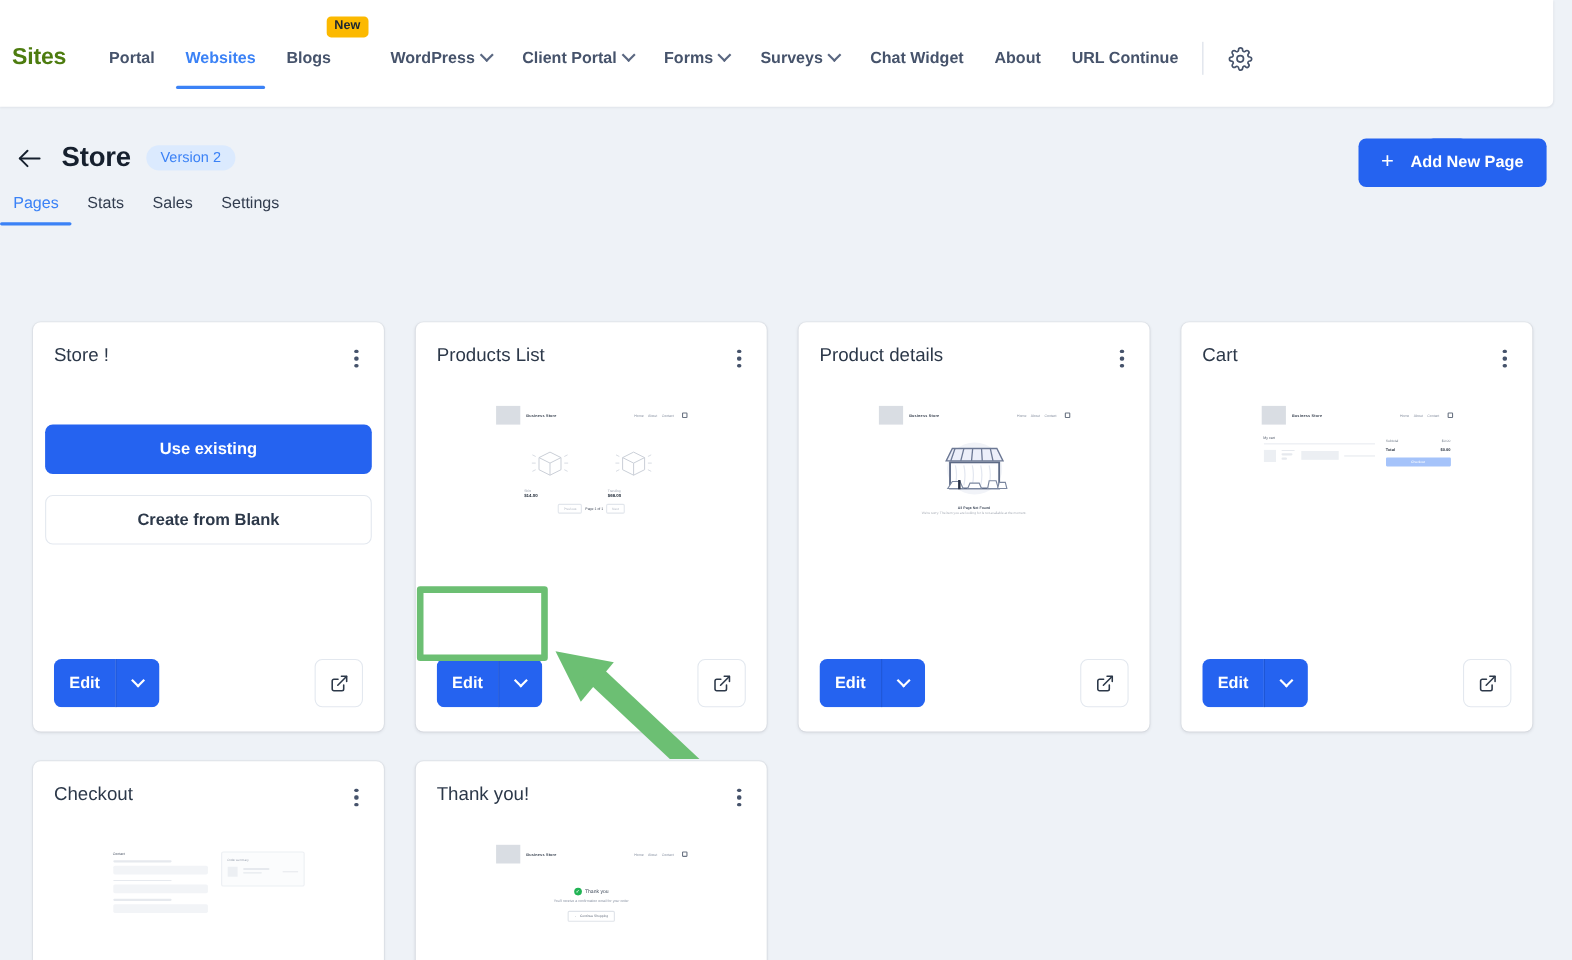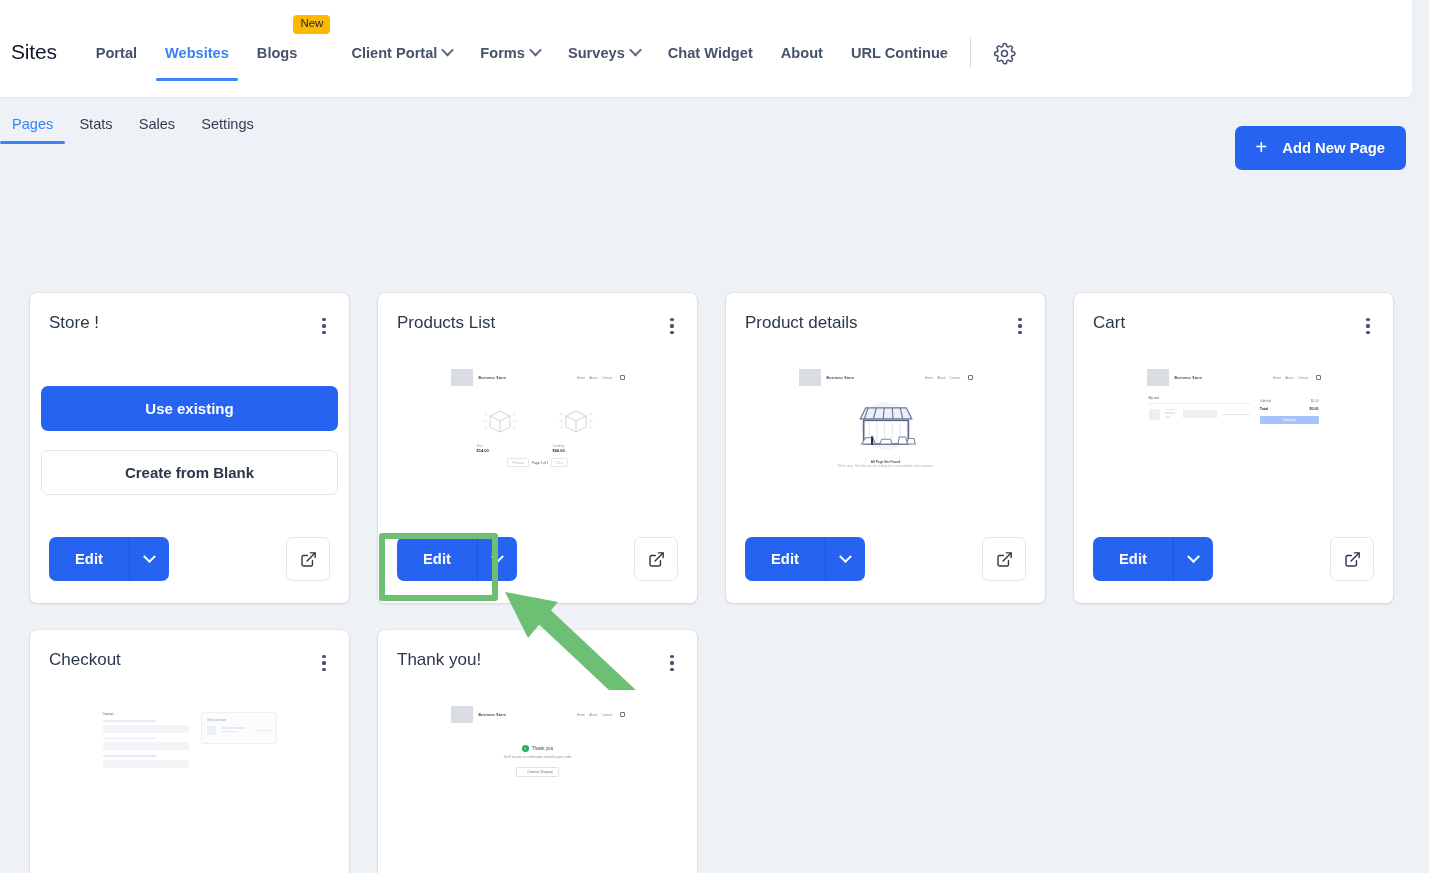--- a/index.html
+++ b/index.html
@@ -18,22 +18,22 @@
     width: 1412px; height: 97px;
     background: #ffffff;
     border-bottom-right-radius: 6px;
     box-shadow: 0 1px 2px rgba(16,24,40,0.06);
     display: flex;
     align-items: center;
     padding-left: 11px;
   }
   .brand {
     font-size: 21px;
-    font-weight: 400;
-    color: #0f172a;
+    font-weight: 700;
+    color: #4d7c0f;
     letter-spacing: -0.2px;
     margin-right: 39px;
     padding-top: 7px;
   }
   .navitems { display: flex; align-items: center; height: 100%; padding-top: 9px; }
   .navitem {
     position: relative;
     display: flex;
     align-items: center;
     gap: 6px;
@@ -56,21 +56,21 @@
     border-radius: 2px;
   }
   .navitem .label { line-height: 1; }
   .newbadge {
     position: absolute;
     top: 6px; left: 100%;
     transform: translate(-4px, 0);
     background: #fcb900;
     color: #1b2533;
     font-size: 11.5px;
-    font-weight: 400;
+    font-weight: 700;
     border-radius: 4px;
     padding: 3px 7px 4px 7px;
     line-height: 1;
   }
   .caret {
     width: 9px; height: 9px;
     border-right: 2px solid #5a6781;
     border-bottom: 2px solid #5a6781;
     transform: rotate(45deg) translate(-1px,-1px);
     margin-bottom: 3px;
@@ -166,21 +166,21 @@
   .grid {
     position: absolute;
     left: 30px; top: 293px;
     display: flex;
     flex-wrap: wrap;
     gap: 27px 29px;
     width: 1380px;
   }
   .card {
     width: 319px;
-    height: 310px;
+    height: 372px;
     background: #fff;
     border-radius: 7px;
     box-shadow: 0 1px 3px rgba(16,24,40,0.10), 0 0 0 1px rgba(16,24,40,0.035);
     position: relative;
     overflow: hidden;
   }
   .card-title {
     position: absolute;
     left: 19px; top: 20px;
     font-size: 17px;
@@ -206,21 +206,21 @@
     padding: 0 19px;
     display: flex;
     align-items: center;
     justify-content: space-between;
   }
   .editgroup { display: flex; height: 44px; border-radius: 7px; overflow: hidden; }
   .editbtn {
     background: #2563f0; color: #fff;
     border: none;
     font-size: 14.8px; font-weight: 700;
-    padding: 0 26px;
+    padding: 0 14px;
     cursor: pointer;
     font-family: "Liberation Sans", sans-serif;
   }
   .editcaretbtn {
     background: #2563f0;
     border: none;
     border-left: 1px solid #1e56d6;
     width: 40px;
     display: flex; align-items: center; justify-content: center;
     cursor: pointer;
@@ -359,20 +359,24 @@
 
     <div class="navitem active">
       <span class="label">Websites</span>
     </div>
 
     <div class="navitem" style="margin-right:54px">
       <span class="label">Blogs</span>
       <span class="newbadge">New</span>
     </div>
 
+    <div class="navitem">
+      <span class="label">WordPress</span>
+      <span class="caret"></span>
+    </div>
 
     <div class="navitem">
       <span class="label">Client Portal</span>
       <span class="caret"></span>
     </div>
 
     <div class="navitem">
       <span class="label">Forms</span>
       <span class="caret"></span>
     </div>
@@ -399,20 +403,30 @@
     <div class="gear">
       <svg width="23" height="23" viewBox="0 0 24 24" fill="none" stroke="#46536b" stroke-width="1.6">
         <circle cx="12" cy="12" r="3.1"></circle>
         <path d="M19.4 15a1.6 1.6 0 0 0 .32 1.77l.06.06a1.9 1.9 0 1 1-2.7 2.7l-.05-.06a1.6 1.6 0 0 0-1.78-.32 1.6 1.6 0 0 0-.97 1.47v.17a1.9 1.9 0 1 1-3.81 0v-.09a1.6 1.6 0 0 0-1.05-1.47 1.6 1.6 0 0 0-1.77.32l-.06.06a1.9 1.9 0 1 1-2.7-2.7l.06-.06a1.6 1.6 0 0 0 .32-1.77 1.6 1.6 0 0 0-1.47-.97h-.17a1.9 1.9 0 1 1 0-3.81h.09a1.6 1.6 0 0 0 1.47-1.05 1.6 1.6 0 0 0-.32-1.77l-.06-.06a1.9 1.9 0 1 1 2.7-2.7l.06.06a1.6 1.6 0 0 0 1.77.32h.08a1.6 1.6 0 0 0 .97-1.47v-.17a1.9 1.9 0 1 1 3.81 0v.09a1.6 1.6 0 0 0 .97 1.47 1.6 1.6 0 0 0 1.78-.32l.05-.06a1.9 1.9 0 1 1 2.7 2.7l-.06.06a1.6 1.6 0 0 0-.32 1.77v.08a1.6 1.6 0 0 0 1.47.97h.17a1.9 1.9 0 1 1 0 3.81h-.09a1.6 1.6 0 0 0-1.47.97z"></path>
       </svg>
     </div>
   </div>
 </div>
 
 <div class="pagehead">
+  <div class="titlerow">
+    <div class="backarrow">
+      <svg width="26" height="22" viewBox="0 0 26 22" fill="none" stroke="#16202e" stroke-width="1.8" stroke-linecap="round" stroke-linejoin="round">
+        <line x1="22" y1="11" x2="4" y2="11"></line>
+        <polyline points="11,4 4,11 11,18"></polyline>
+      </svg>
+    </div>
+    <div class="pagetitle">Store</div>
+    <div class="versionpill">Version 2</div>
+  </div>
 
   <div class="subtabs">
     <div class="subtab active"><span>Pages</span></div>
     <div class="subtab"><span>Stats</span></div>
     <div class="subtab"><span>Sales</span></div>
     <div class="subtab"><span>Settings</span></div>
   </div>
 </div>
 
 <div class="iconbtn share-btn">

